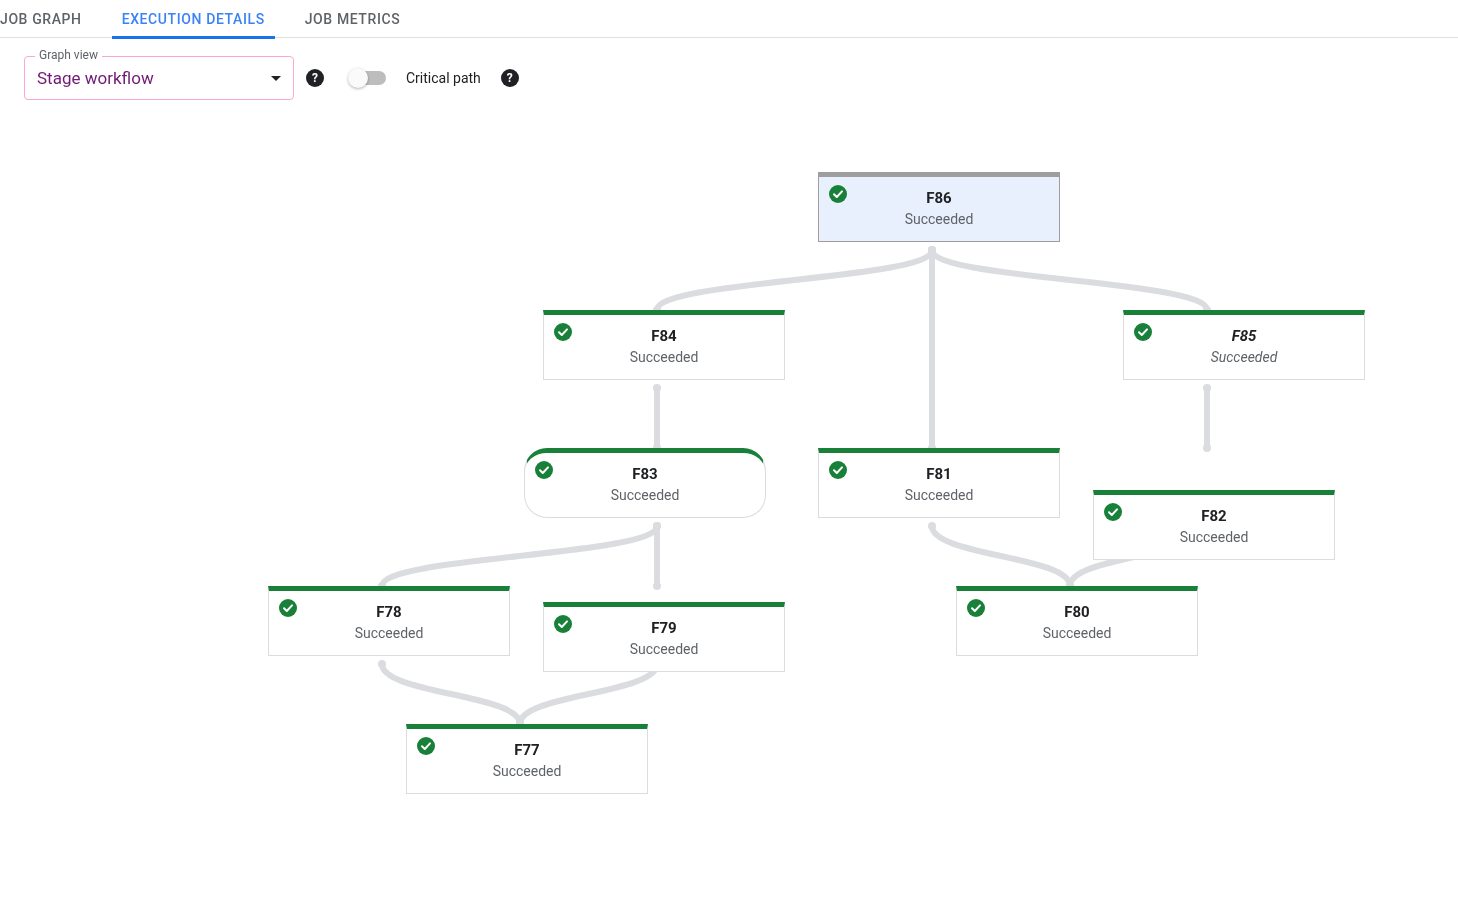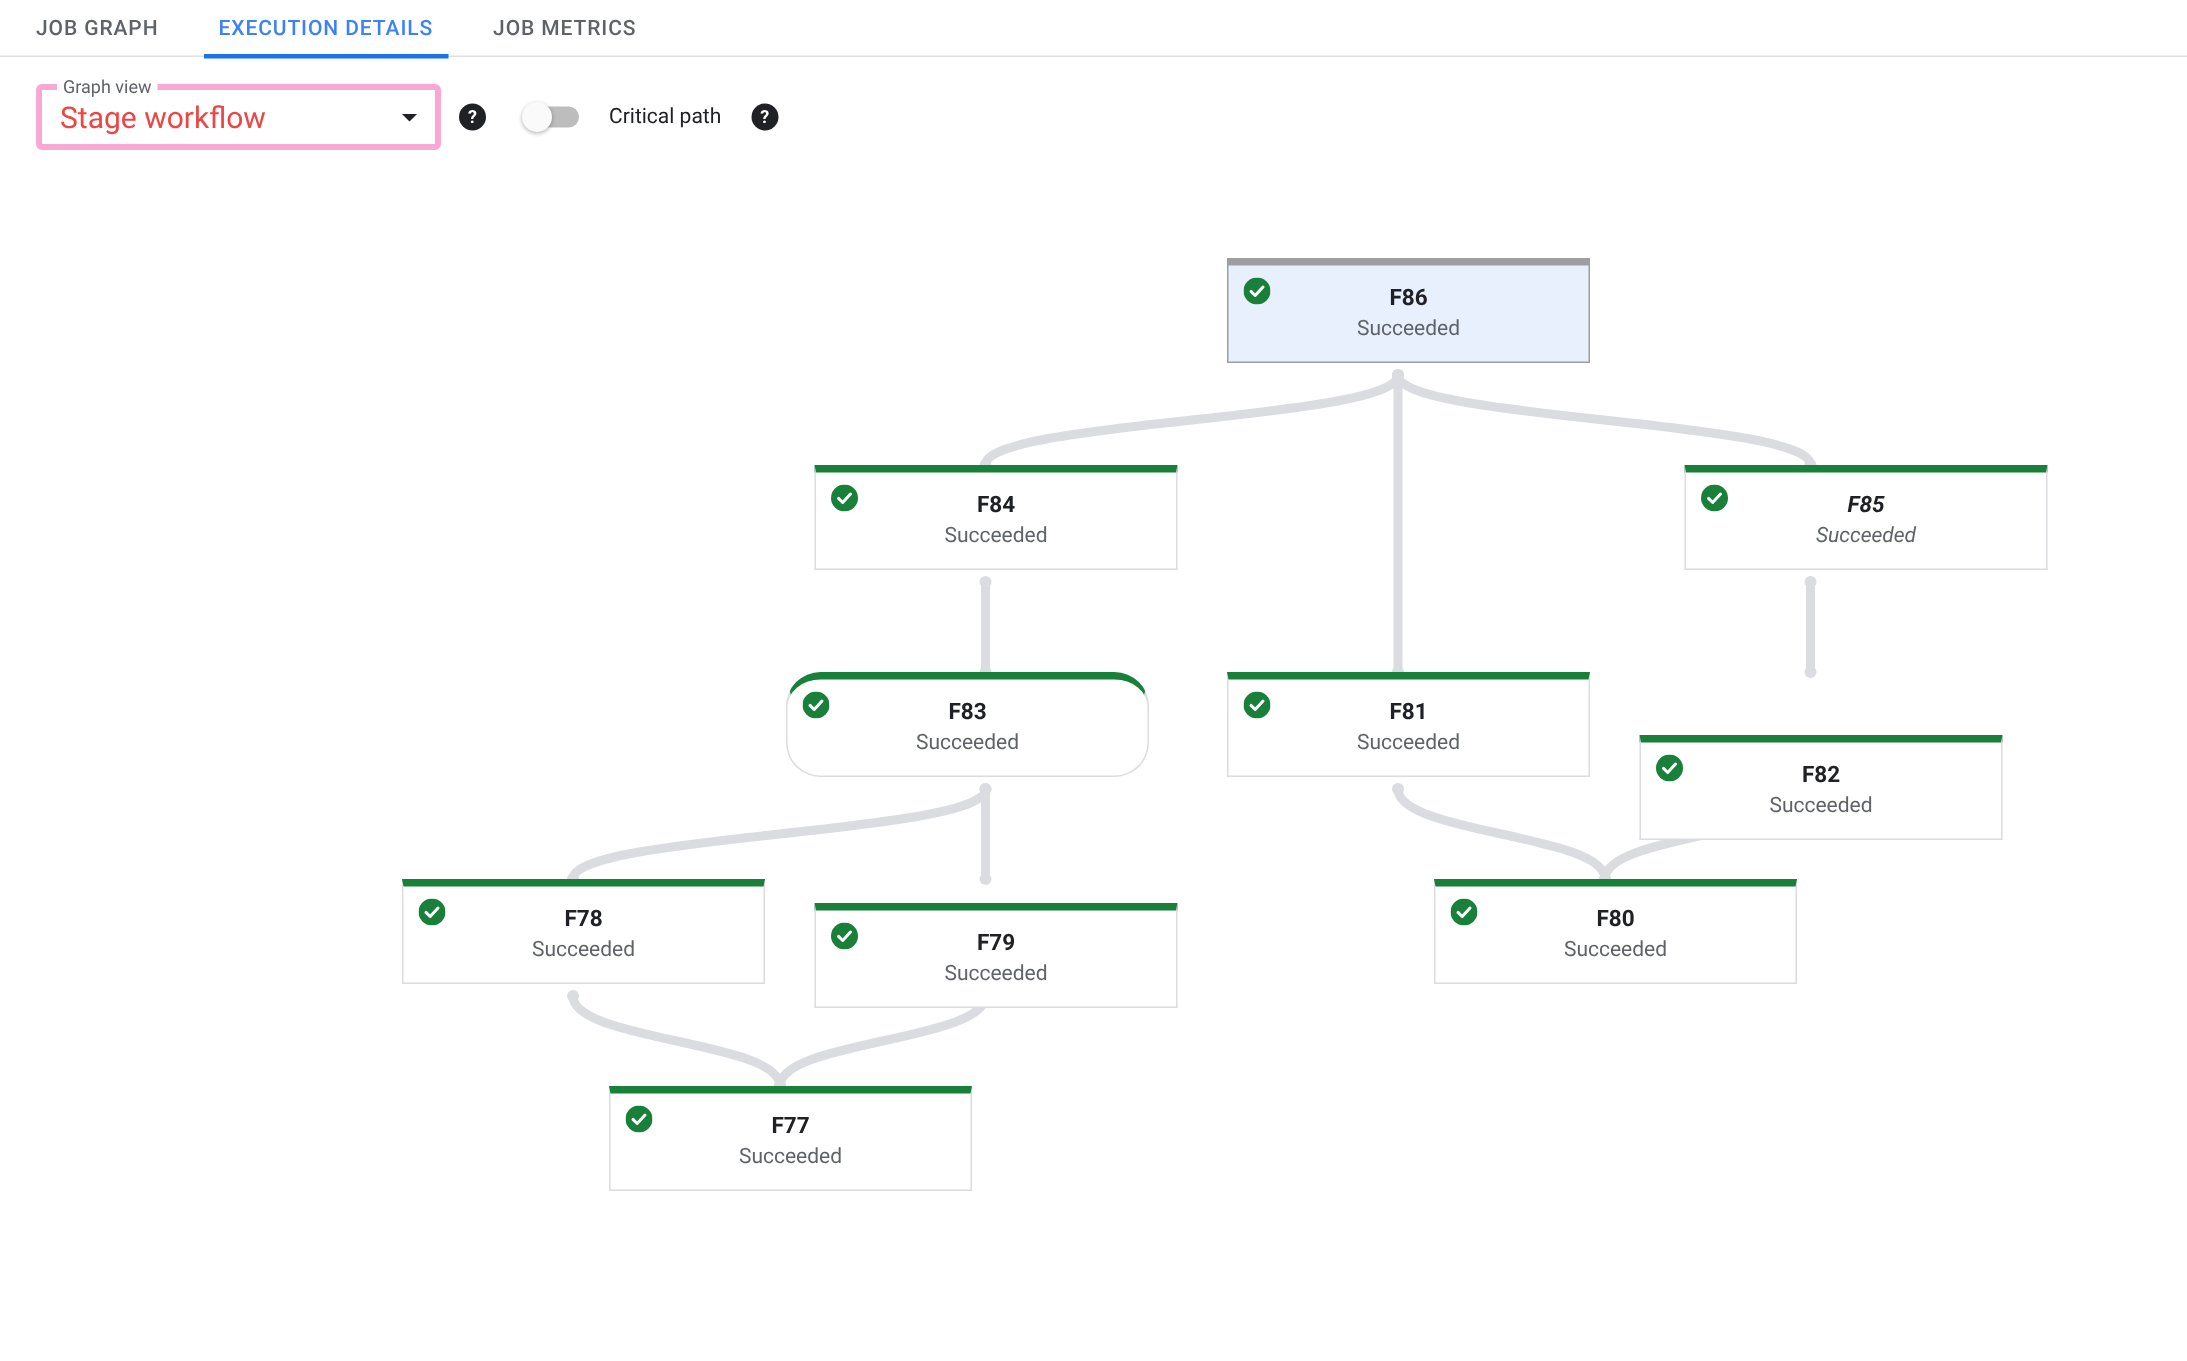--- a/index.html
+++ b/index.html
@@ -14,21 +14,20 @@
     height: 907px;
     overflow: hidden;
   }
 
   
   .tabs {
     display: flex;
     align-items: center;
     border-bottom: 1px solid #e0e0e0;
     height: 38px;
-    padding-left: 24px;
     gap: 40px;
   }
   .tab {
     text-transform: uppercase;
     letter-spacing: 0.6px;
     font-weight: 500;
     font-size: 14px;
     color: #5f6368;
     height: 38px;
     line-height: 38px;
@@ -50,42 +49,42 @@
 
   
   .controls {
     display: flex;
     align-items: center;
     padding: 18px 24px;
     gap: 12px;
   }
   .select-wrap {
     position: relative;
-    border: 4px solid #f9a8d4;
+    border: 1px solid #f9a8d4;
     border-radius: 4px;
     width: 270px;
     height: 44px;
     display: flex;
     align-items: center;
     padding: 0 12px;
     cursor: pointer;
     background: #fff;
   }
   .select-wrap .floating-label {
     position: absolute;
     top: -9px;
     left: 10px;
     background: #fff;
     padding: 0 4px;
     font-size: 12px;
     color: #5f6368;
   }
   .select-wrap .value {
-    font-size: 20px;
-    color: #ef4444;
+    font-size: 17px;
+    color: #701a75;
     flex: 1;
   }
   .caret {
     width: 0; height: 0;
     border-left: 5px solid transparent;
     border-right: 5px solid transparent;
     border-top: 5px solid #202124;
   }
   .help-icon {
     width: 18px; height: 18px;

